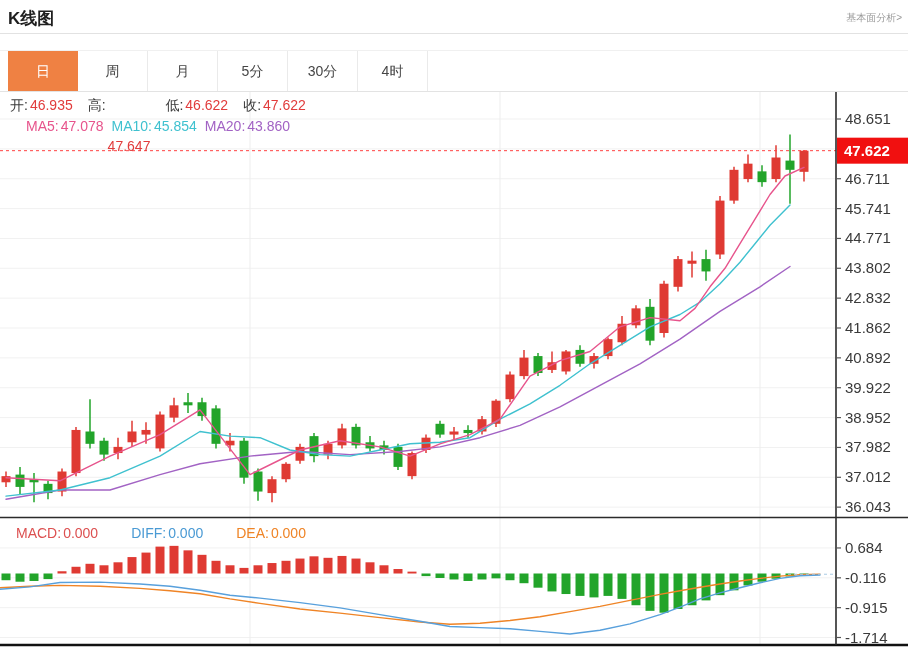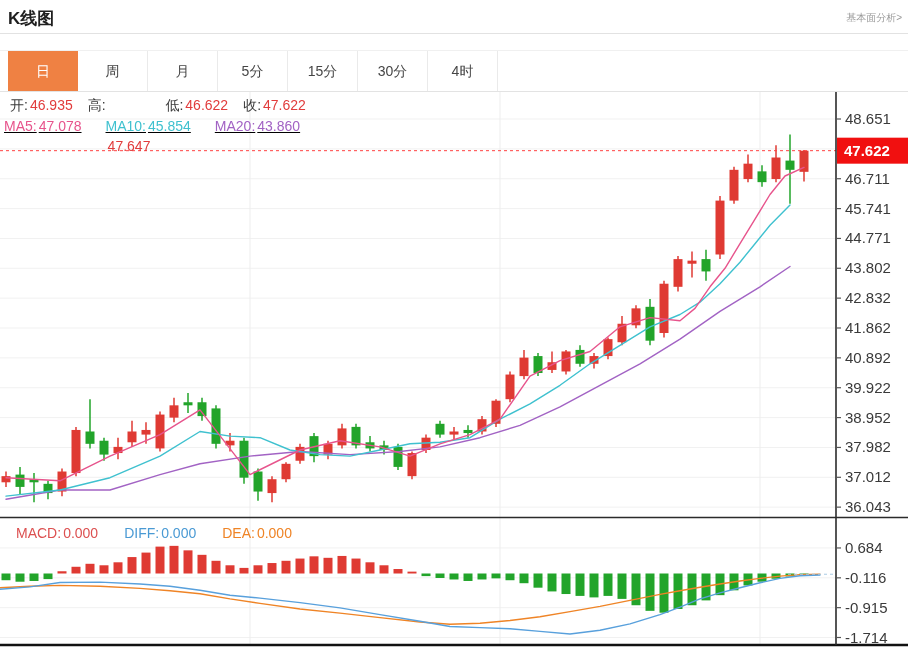--- a/index.html
+++ b/index.html
@@ -11,43 +11,42 @@
   .tabs{position:relative;margin:16px 0 0 0;padding-left:8px;height:40px;display:flex;
         border-top:1px solid #f0f0f0;border-bottom:1px solid #e3e3e3;box-sizing:content-box;}
   .tab{width:70px;height:40px;line-height:40px;text-align:center;font-size:14px;color:#454545;
        border-right:1px solid #eaeaea;box-sizing:border-box;cursor:pointer;background:#fff;}
   .tab:first-child{border-left:1px solid #eaeaea;}
   .tab.active{color:#fff;border:none;}
   .chart-wrap{position:relative;width:908px;height:558px;}
   .chart-wrap svg{position:absolute;left:0;top:0;}
   .overlay-row{position:absolute;display:flex;font-size:14px;white-space:nowrap;z-index:3;}
   .ohlc-row{top:5px;left:10px;gap:15px;}
-  .ma-row{top:26px;left:4px;gap:24px;text-decoration:underline;}
-  .macd-row{top:433px;left:16px;gap:26px;}
+  .ma-row{top:26px;left:26px;gap:8px;}
+  .macd-row{top:433px;left:16px;gap:33px;}
   .kv{display:flex;gap:2px;}
   .kv .k{color:#3a3a3a;}
   .tick-label{font-size:15px;fill:#3a3a3a;}
   .badge-label{font-size:15px;font-weight:bold;fill:#ffffff;}
 </style>
 </head>
 <body>
 
 <div class="page">
 
   <div class="page-header">
     <div class="page-title">K线图</div>
     <a class="fundamental-link">基本面分析&gt;</a>
   </div>
 
   <div class="tabs">
     <div class="tab active" style="background: rgb(239, 129, 67);">日</div>
     <div class="tab">周</div>
     <div class="tab">月</div>
     <div class="tab">5分</div>
-    <div class="tab">15分</div>
     <div class="tab">30分</div>
     <div class="tab">4时</div>
   </div>
 
   <div class="chart-wrap">
 
     <div class="overlay-row ohlc-row">
       <span class="kv">
           <span class="k">开:</span>
           <span class="v ohlc-v" style="color: rgb(225, 60, 60);">46.935</span>

